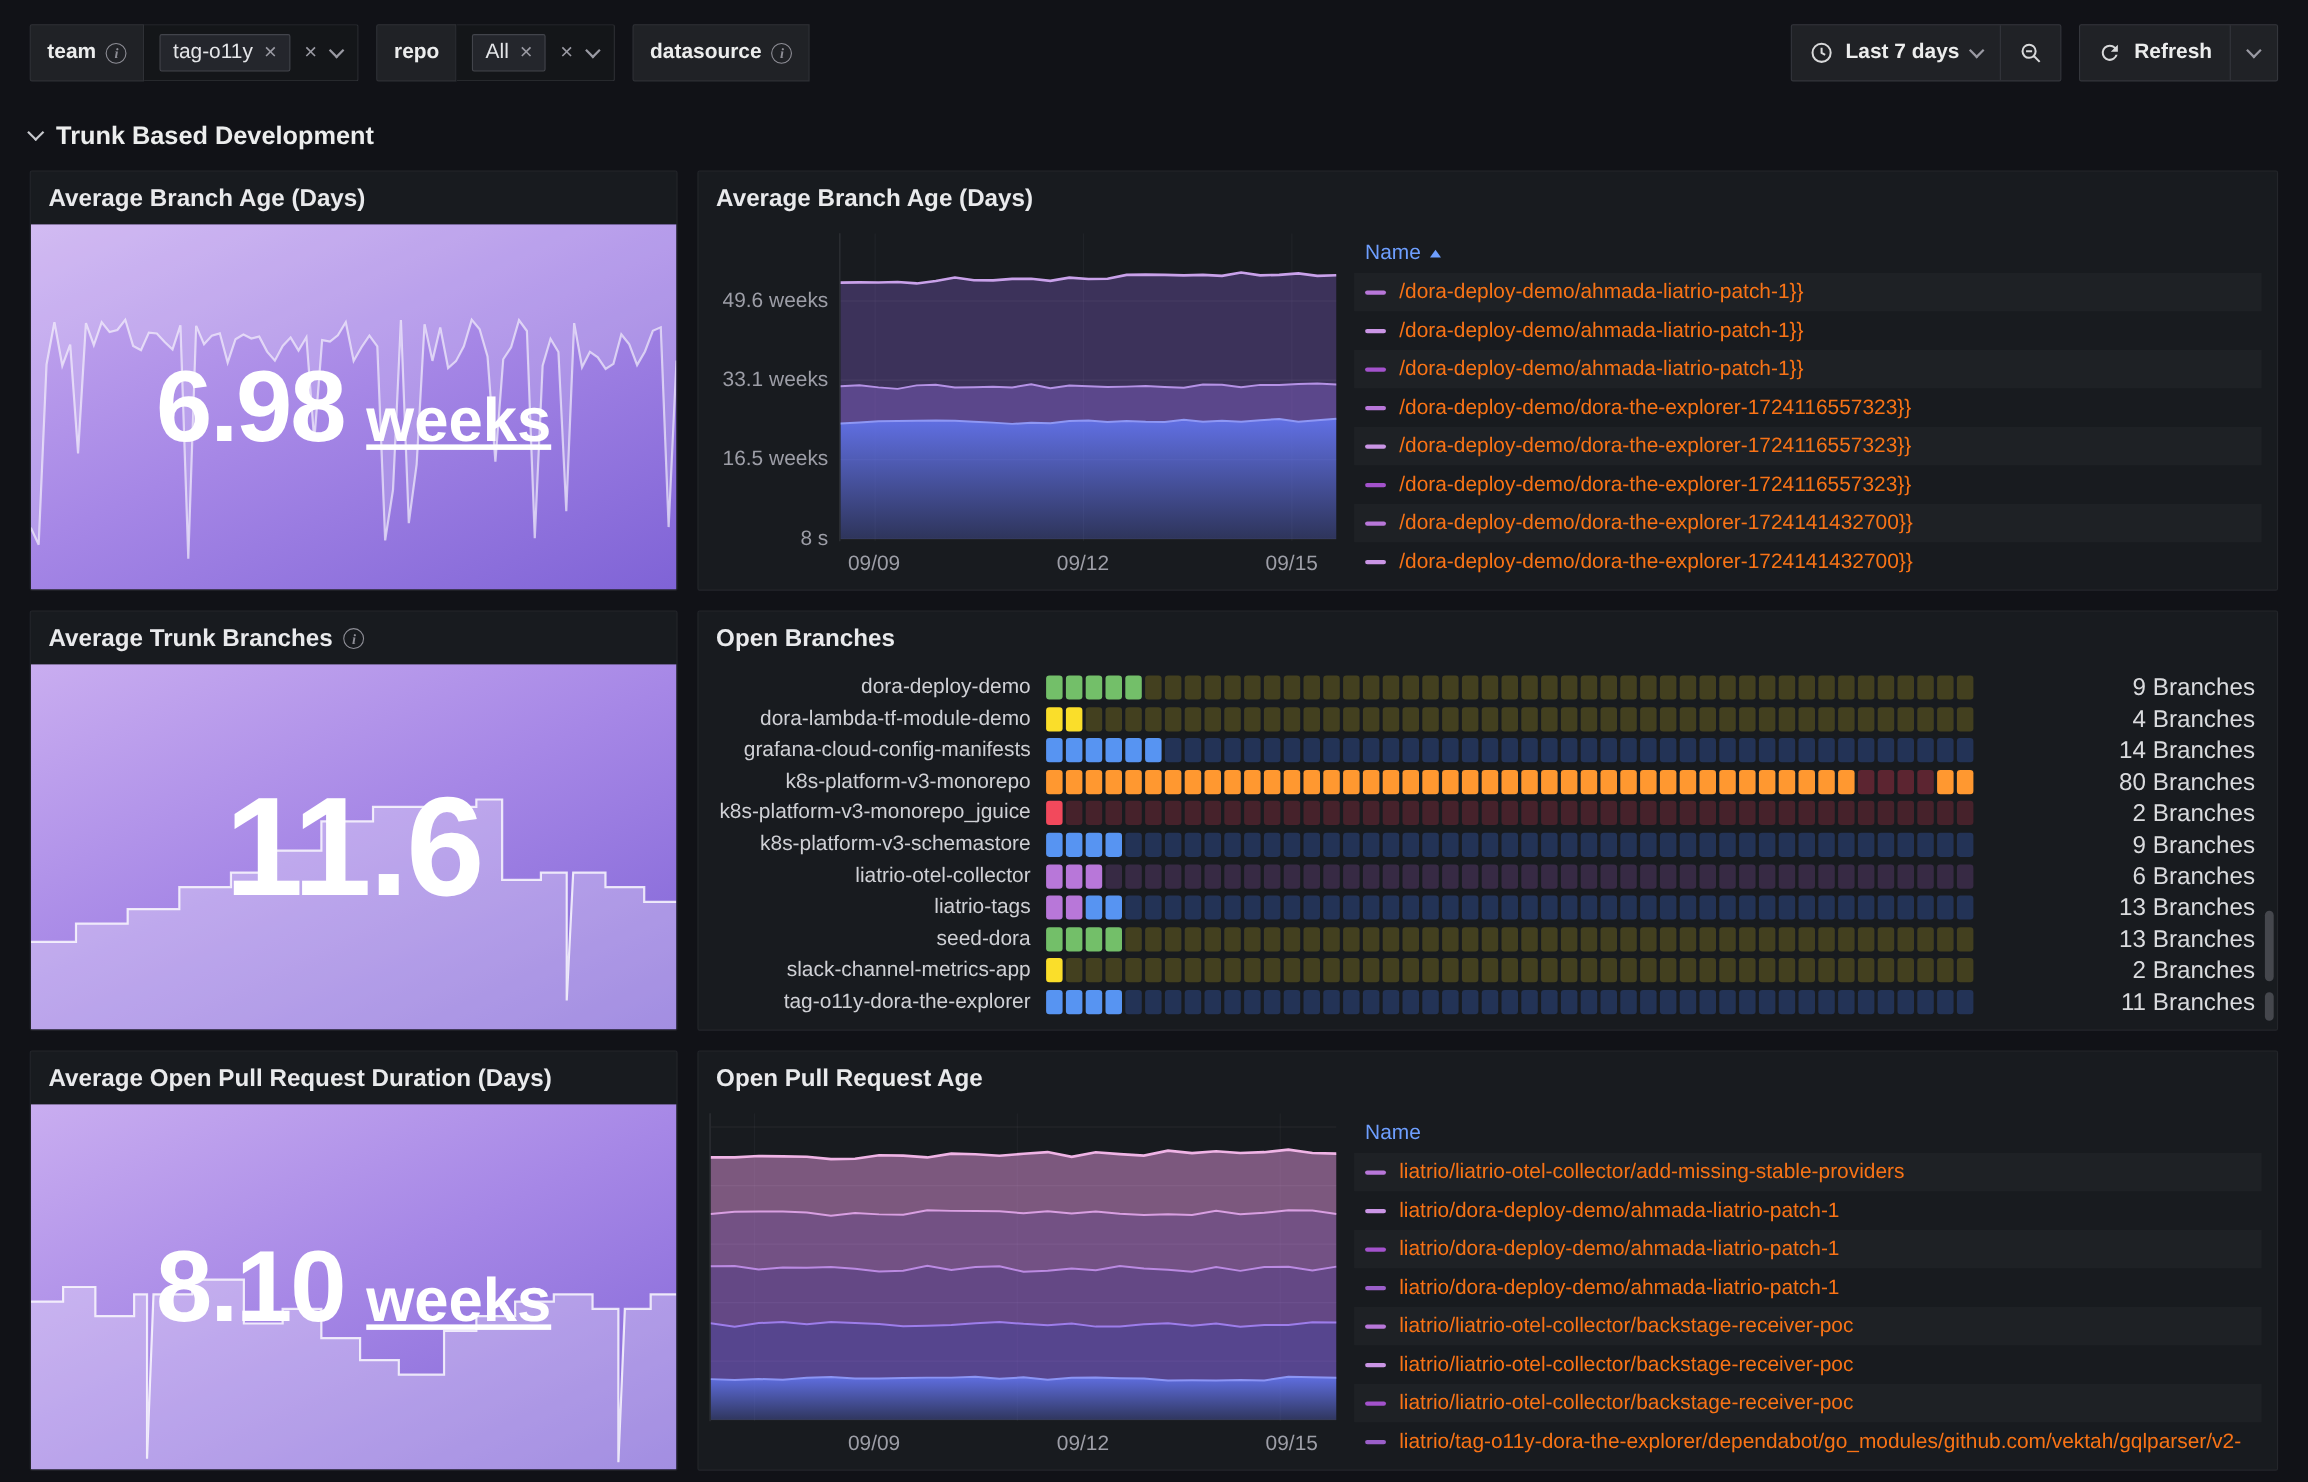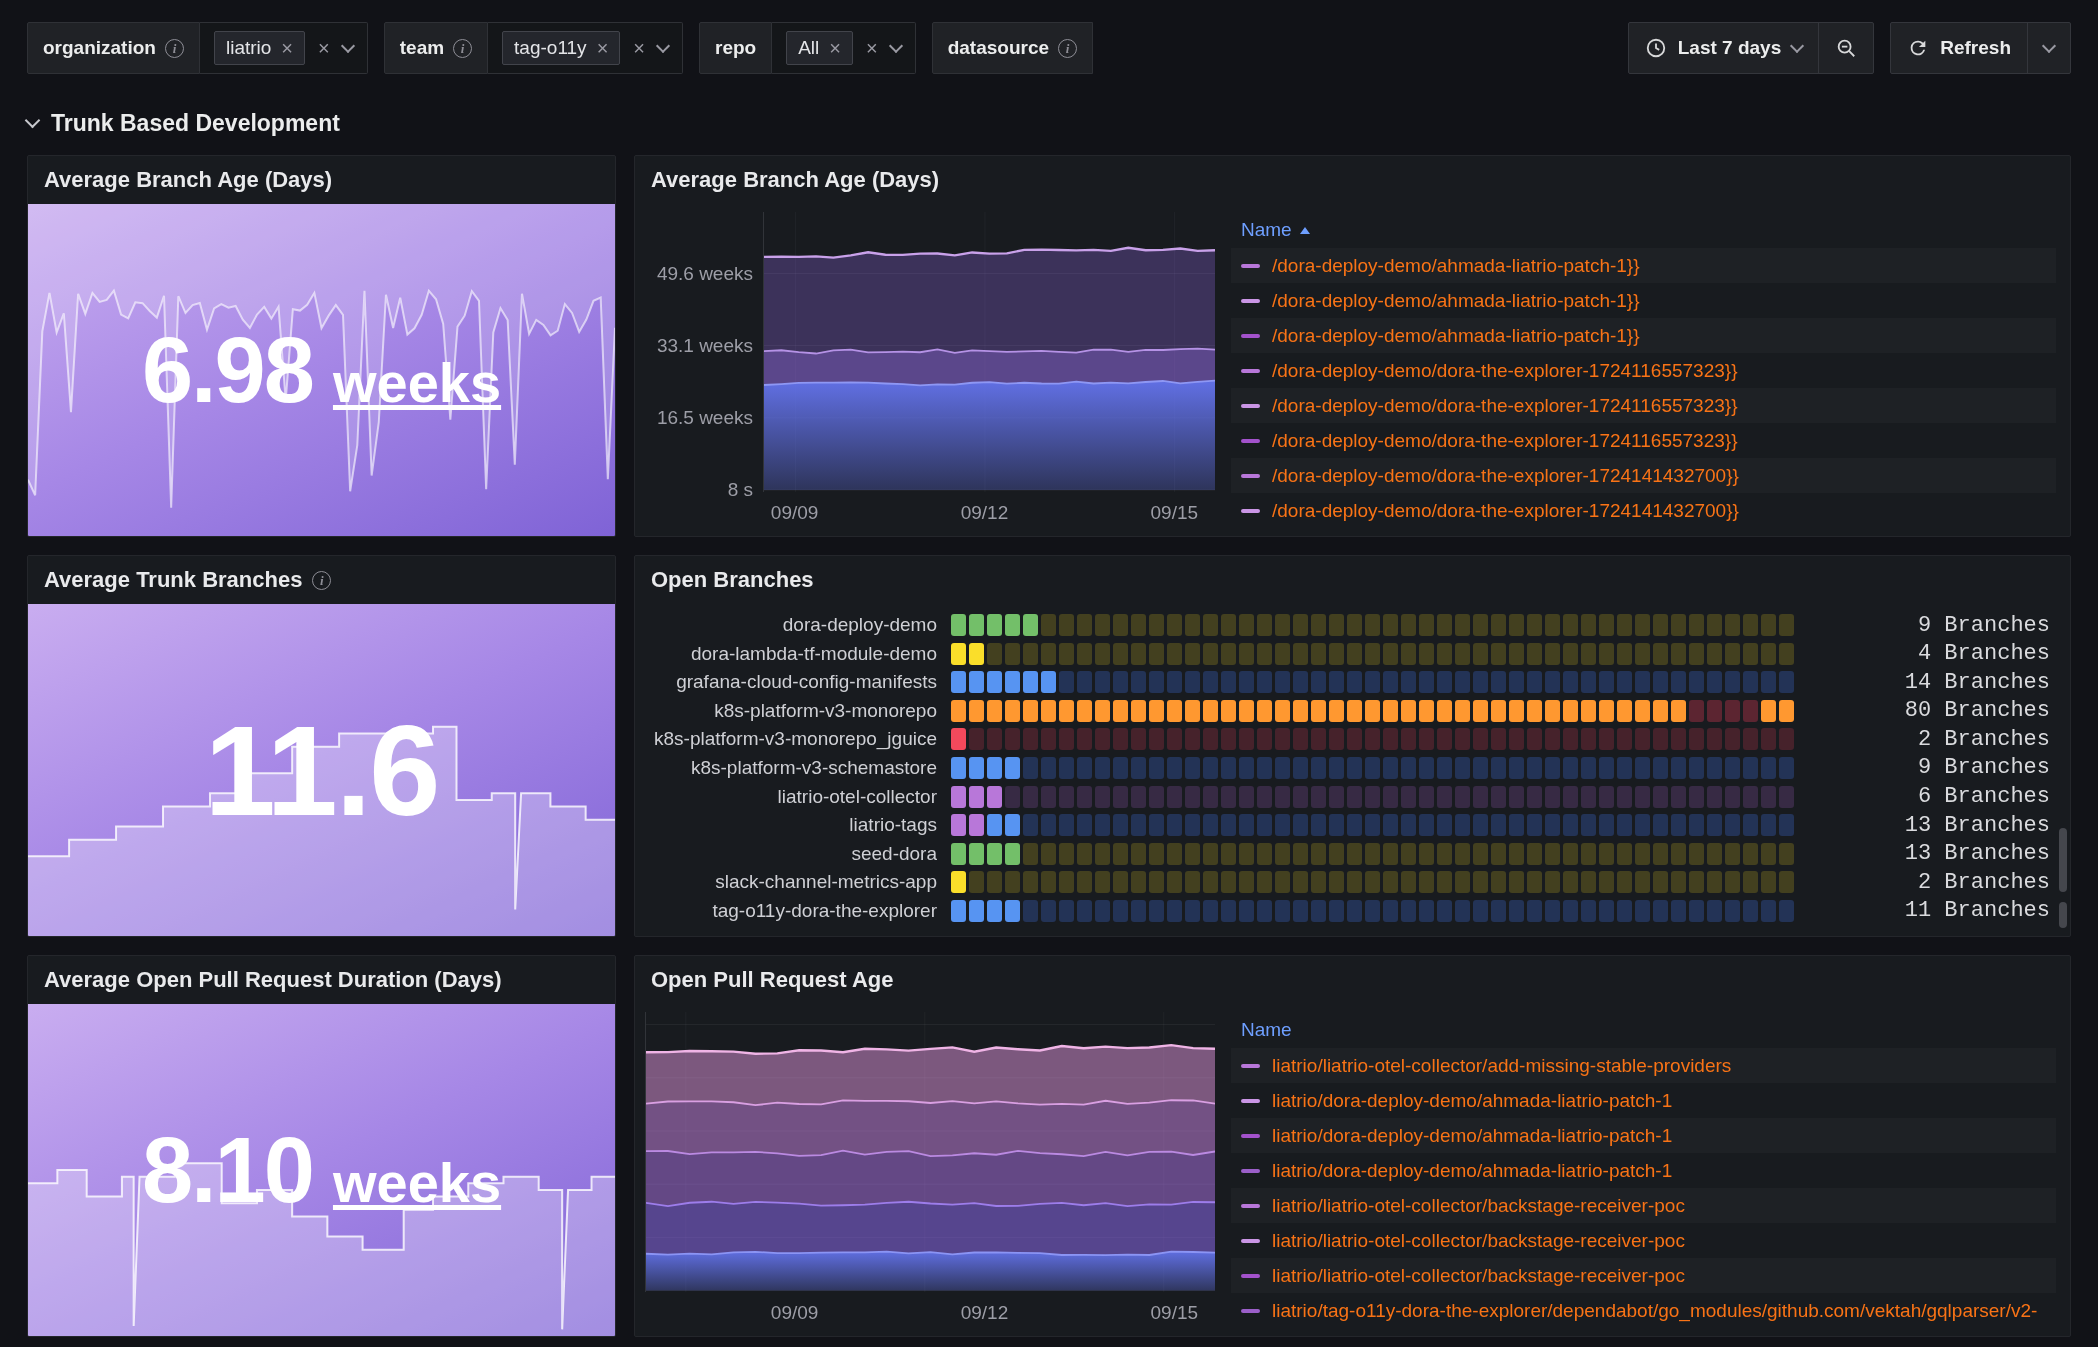--- a/index.html
+++ b/index.html
@@ -71,45 +71,31 @@
     font-size:19px; color:#f97316; white-space:nowrap; overflow:hidden; cursor:pointer; }
   .legend-row:nth-child(even) { background:rgba(255,255,255,0.028); }
   .legend-dash { width:19px; height:4px; border-radius:2px; flex:none; }
 
   
   .ob-content { flex:1; display:flex; flex-direction:column; justify-content:space-evenly; padding:6px 20px 10px 10px; }
   .ob-row { display:flex; align-items:center; gap:14px; height:27px; }
   .ob-label { width:292px; flex:none; text-align:right; font-size:19px; color:#cfd0d5; white-space:nowrap; overflow:hidden; }
   .ob-cells { display:flex; gap:3px; flex:none; }
   .ob-cell { width:15px; height:22px; border-radius:3px; flex:none; }
-  .ob-count { margin-left:auto; font-size:22px; color:#dadbde; white-space:nowrap;font-family:Liberation Mono, monospace; }
+  .ob-count { margin-left:auto; font-size:22px; color:#dadbde; white-space:nowrap; }
   .sb-v { position:absolute; right:3px; bottom:44px; width:8px; height:64px; border-radius:4px; background:#45474d; }
   .sb-dot { position:absolute; right:3px; bottom:8px; width:8px; height:26px; border-radius:4px; background:#45474d; }
 </style>
 </head>
 <body>
 
 <div class="page">
 
   <header class="toolbar">
     <div id="filters" style="display:flex;gap:16px;">
-        <div class="filter">
-          <div class="f-label">
-            <span>organization</span>
-            <span class="info-i"></span>
-          </div>
-          <div class="f-value">
-            <span class="tag">
-              <span>liatrio</span>
-              <span class="x-ic"></span>
-            </span>
-            <span class="x-ic"></span>
-            <span class="chev"></span>
-          </div>
-        </div>
         <div class="filter">
           <div class="f-label">
             <span>team</span>
             <span class="info-i"></span>
           </div>
           <div class="f-value">
             <span class="tag">
               <span>tag-o11y</span>
               <span class="x-ic"></span>
             </span>

